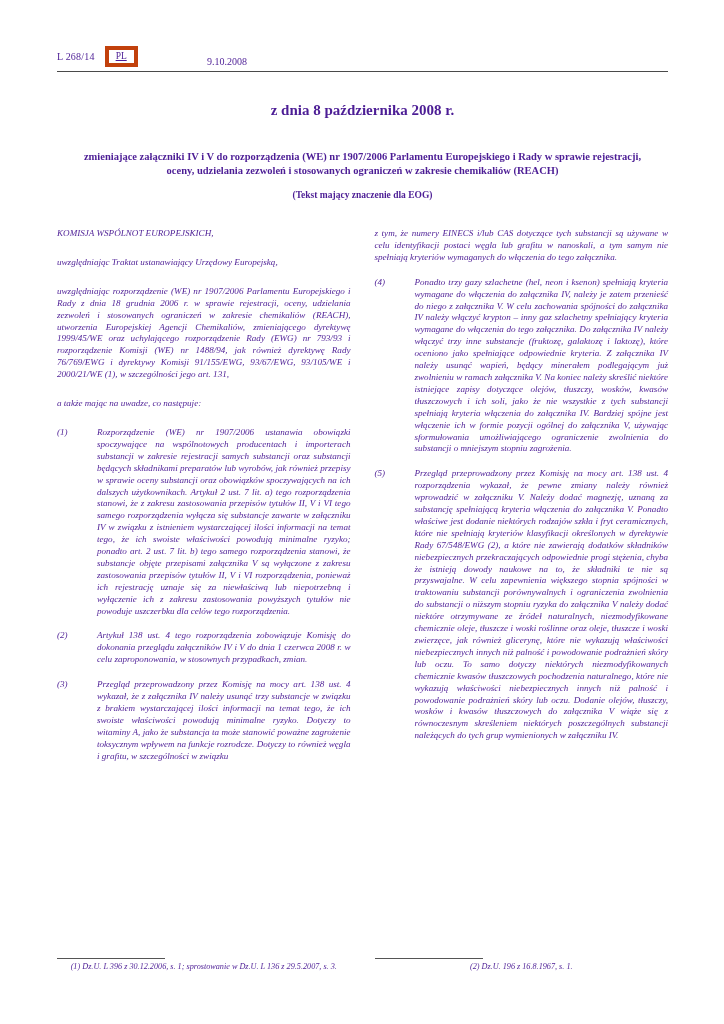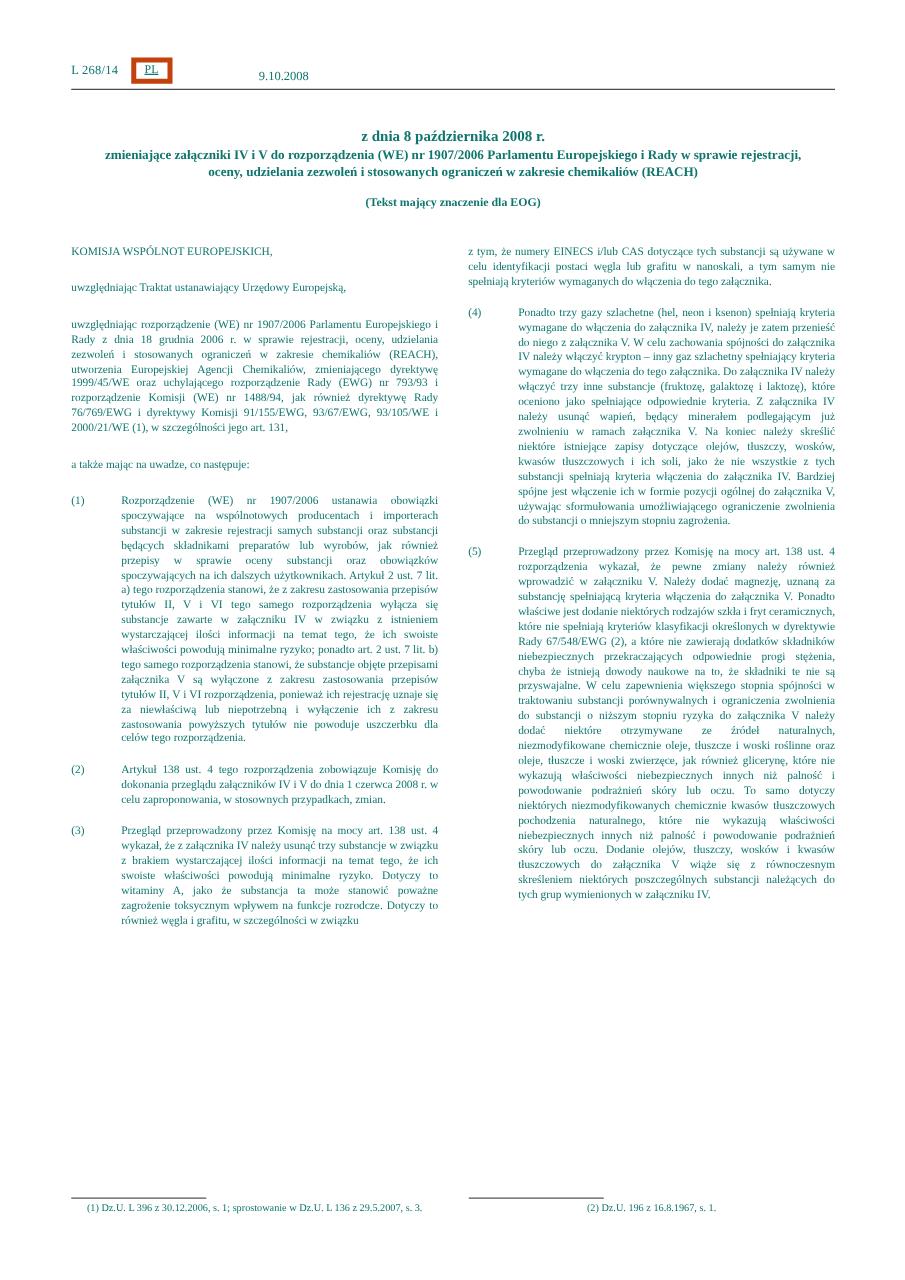--- a/index.html
+++ b/index.html
@@ -1,21 +1,21 @@
 <!DOCTYPE html>
 <html><head>
 <meta charset="utf-8">
 <style>
   * { margin: 0; padding: 0; box-sizing: border-box; }
   html, body { background: #ffffff; }
   .page {
     width: 724px; height: 1024px;
     background: #ffffff;
     font-family: "Liberation Serif", serif;
-    color: #0f766e;
+    color: #4c1d95;
     padding: 46px 56px 34px 57px;
     display: flex; flex-direction: column;
     overflow: hidden;
     margin: 0 auto;
     position: relative;
   }
   
   .header-row { display: flex; align-items: flex-end; font-size: 10px; padding-bottom: 4px; }
   .header-left { width: 150px; display: flex; align-items: center; gap: 10px; }
   .page-ref { letter-spacing: 0.2px; }
@@ -26,26 +26,26 @@
     text-decoration: underline;
     display: inline-block;
   }
   .header-center { flex: 1; text-align: center; font-size: 10px; }
   .header-right { width: 150px; font-size: 10px; }
   .header-rule { border: none; border-top: 1px solid #4a4a4a; margin: 0 0 30px 0; }
 
   
   .title-block { text-align: center; margin-bottom: 28px; }
   .title-1 { font-weight: bold; font-size: 11.5px; letter-spacing: 0.2px; margin-bottom: 15px; }
-  .title-2 { font-weight: bold; font-size: 12px; margin-bottom: 1px; }
+  .title-2 { font-weight: bold; font-size: 15px; margin-bottom: 31px; }
   .title-3 { font-weight: bold; font-size: 10.5px; line-height: 13.5px; width: 575px; margin: 0 auto 13px auto; }
   .title-4 { font-weight: bold; font-size: 9.5px; }
 
   
-  .columns { display: flex; gap: 24px; flex: 1; min-height: 0; }
+  .columns { display: flex; gap: 24px; flex: 1; min-height: 0; font-style: italic; }
   .col {
     flex: 1; min-width: 0;
     display: flex; flex-direction: column;
     font-size: 9.1px; line-height: 11.9px;
     text-align: justify;
   }
   .para { margin-bottom: 13px; }
   .para.tight { margin-bottom: 17px; }
   .plain { text-align: left; }
   .recital { display: flex; margin-bottom: 13px; }

